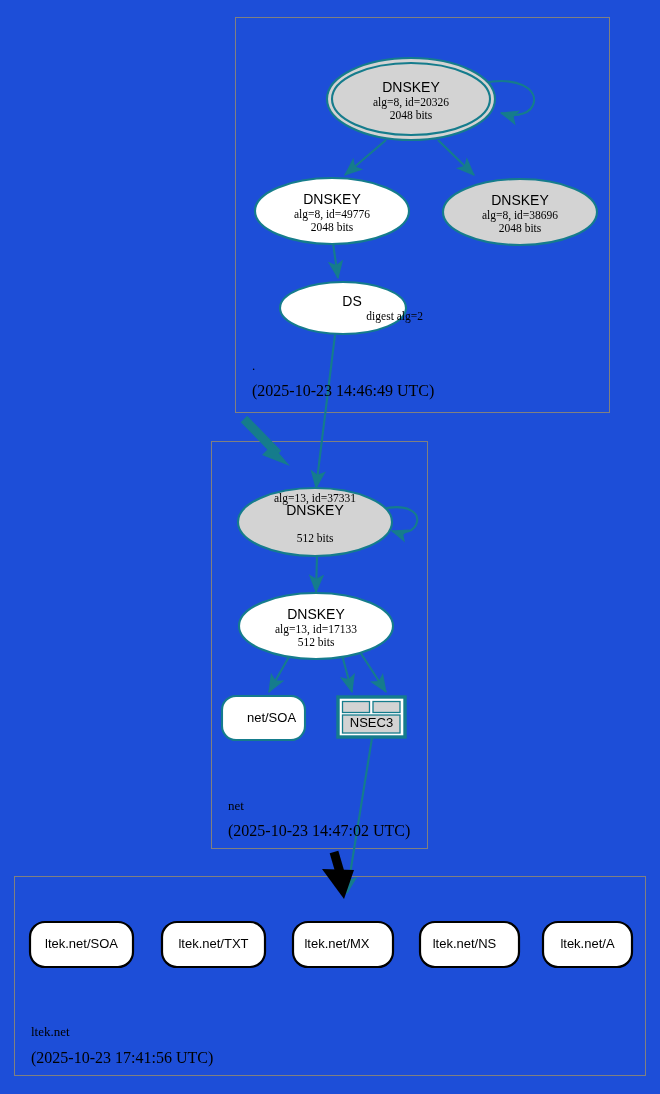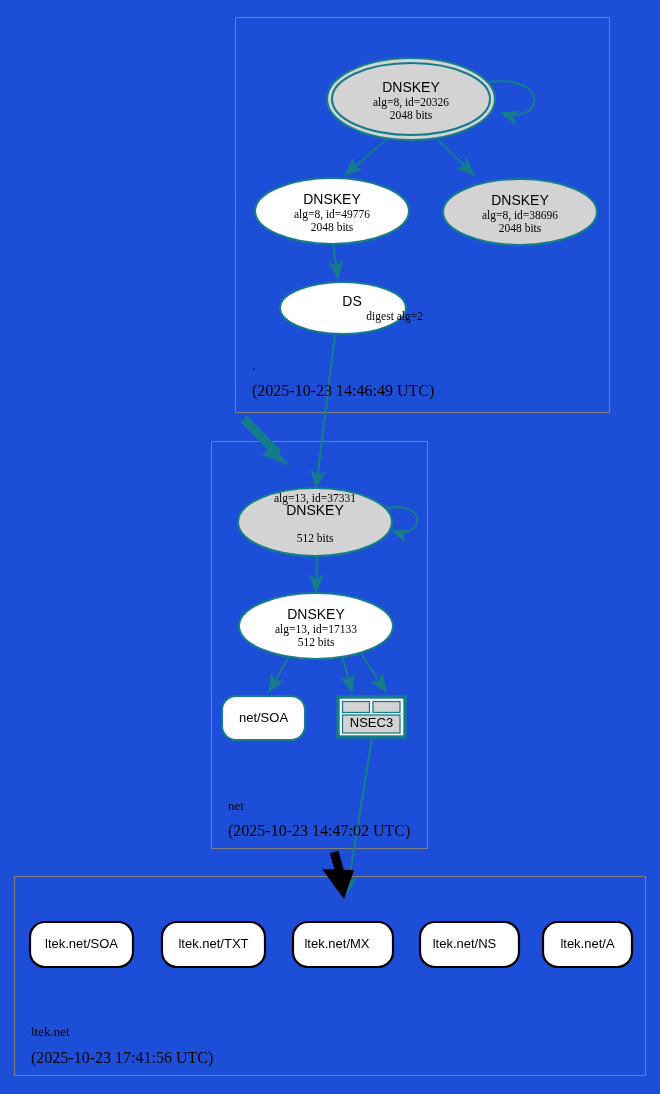--- a/index.html
+++ b/index.html
@@ -213,21 +213,21 @@
   <div class="node-text t-sub" style="left:263px; top:310px; width:160px;text-align:right;">digest alg=2</div>
 
   <div class="node-text t-title" style="left:235px; top:503px; width:160px;">DNSKEY</div>
   <div class="node-text t-sub" style="left:235px; top:492px; width:160px;">alg=13, id=37331</div>
   <div class="node-text t-sub" style="left:235px; top:532px; width:160px;">512 bits</div>
 
   <div class="node-text t-title" style="left:236px; top:607px; width:160px;">DNSKEY</div>
   <div class="node-text t-sub" style="left:236px; top:623px; width:160px;">alg=13, id=17133</div>
   <div class="node-text t-sub" style="left:236px; top:636px; width:160px;">512 bits</div>
 
-  <div class="node-text rrset-label" style="left:222px; top:711px; width:83px;">net/SOA</div>
+  <div class="node-text rrset-label" style="left:230px; top:711px; width:83px;">net/SOA</div>
 
   <div class="node-text rrset-label" style="left:338px; top:716px; width:67px;">NSEC3</div>
 
   <div class="node-text rrset-label" style="left:30px; top:937px; width:103px;">ltek.net/SOA</div>
   <div class="node-text rrset-label" style="left:162px; top:937px; width:103px;">ltek.net/TXT</div>
   <div class="node-text rrset-label" style="left:293px; top:937px; width:88px;">ltek.net/MX</div>
   <div class="node-text rrset-label" style="left:420px; top:937px; width:89px;">ltek.net/NS</div>
   <div class="node-text rrset-label" style="left:543px; top:937px; width:89px;">ltek.net/A</div>
 
   <div class="zone-label zone-name" style="left:252px; top:358px;">.</div>

